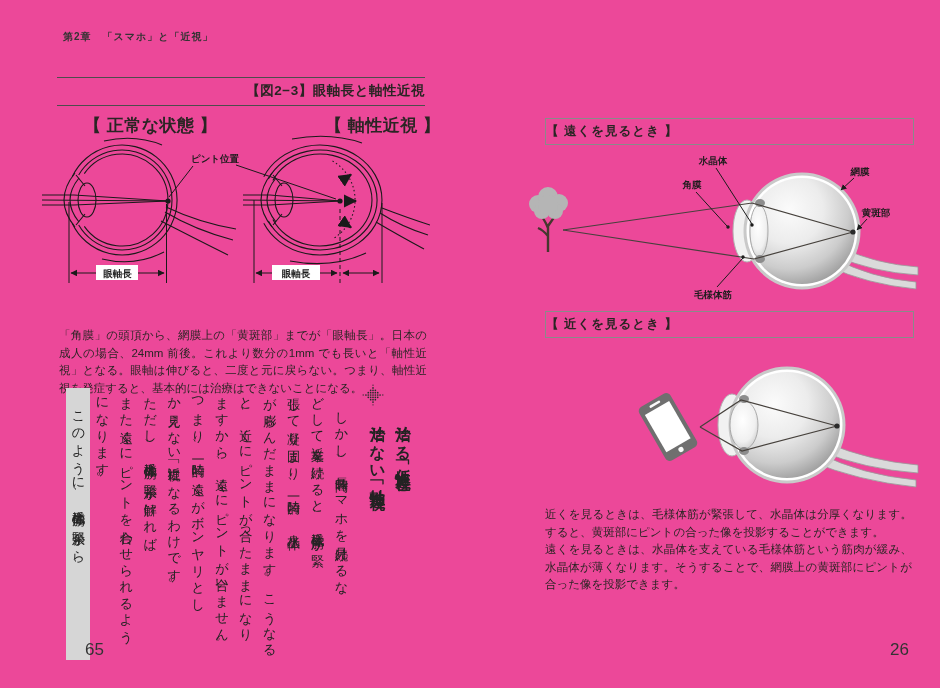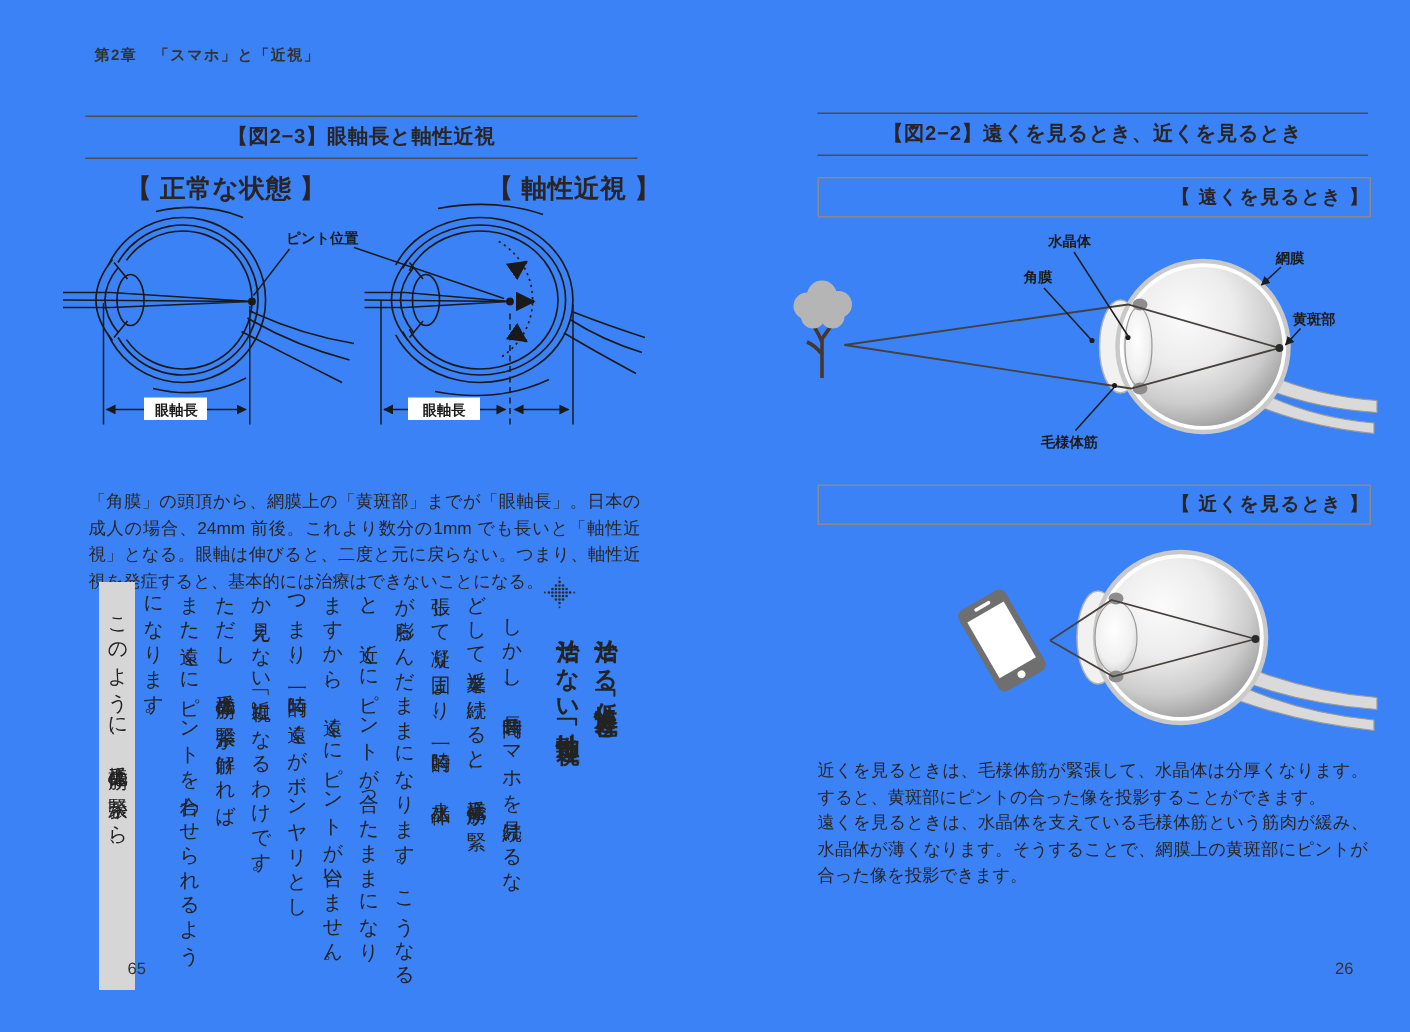--- a/index.html
+++ b/index.html
@@ -1,27 +1,27 @@
 <!DOCTYPE html>
 <html><head>
 <meta charset="utf-8">
 <style>
   html,body{margin:0;padding:0;background:#ffffff;}
-  #page{position:relative;width:940px;height:688px;background:#3b82f6;overflow:hidden;
+  #page{position:relative;width:940px;height:688px;background:#ec4899;overflow:hidden;
         font-family:"Liberation Sans",sans-serif;color:#2a2524;}
   .abs{position:absolute;}
   
   .fig-title{border-top:1px solid #4d4d4d;border-bottom:1px solid #4d4d4d;
-             text-align:center;font-weight:700;font-size:13.5px;padding:4px 0 5px 0;
+             text-align:right;font-weight:700;font-size:13.5px;padding:4px 0 5px 0;
              letter-spacing:0.5px;}
   .sub-label{font-weight:700;font-size:17px;letter-spacing:0.5px;}
-  .boxed-label{border:1px solid #8a8a8a;text-align:right;font-weight:700;
+  .boxed-label{border:1px solid #8a8a8a;text-align:left;font-weight:700;
                font-size:12.5px;line-height:25px;height:25px;letter-spacing:1px;}
   .caption{font-size:11.5px;line-height:17.6px;text-align:justify;color:#2a2524;}
-  .pagenum{font-size:11px;color:#333;padding-left:24px;}
+  .pagenum{font-size:17px;color:#333;padding-left:24px;}
   .chap-header{font-size:10px;font-weight:600;letter-spacing:1px;color:#333;}
   
   .vblock{position:absolute;left:60px;top:388px;width:356px;height:272px;
           writing-mode:vertical-rl;-webkit-writing-mode:vertical-rl;color:#232323;}
   .vhead{font-weight:700;font-size:15.5px;line-height:25.5px;padding-top:25px;letter-spacing:2px;}
   .vhead2{margin-left:12px;}
   .vcol{font-family:"Liberation Serif",serif;font-size:13.2px;line-height:23.9px;letter-spacing:1.4px;}
   .vcol-hl{background:#d6d6d6;}
   svg text{font-family:"Liberation Sans",sans-serif;fill:#1c1c1c;}
   .dlabel{font-size:9.5px;font-weight:700;}
@@ -162,21 +162,20 @@
     <div class="vcol">つまり、一時的に遠くがボンヤリとし</div>
     <div class="vcol">か見えない「近視」になるわけです。</div>
     <div class="vcol">ただし、毛様体筋の緊張が解ければ、</div>
     <div class="vcol">また遠くにピントを合わせられるよう</div>
     <div class="vcol">になります。</div>
     <div class="vcol vcol-hl">　このように、毛様体筋の緊張から、</div>
   </div>
 
   <div class="abs pagenum" style="left:61px;top:640px;">65</div>
 
-  <div class="abs fig-title" style="left:545px;top:75px;width:367px;">【図2−2】遠くを見るとき、近くを見るとき</div>
 
   <div class="abs boxed-label" style="left:545px;top:118px;width:367px;">【 遠くを見るとき 】</div>
 
   <svg class="abs" style="left:520px;top:146px;" width="400" height="172" viewBox="0 0 400 172">
     <defs>
       <radialGradient id="sg1" cx="38%" cy="30%" r="80%">
         <stop offset="0%" stop-color="#fbfbfb"></stop>
           <stop offset="40%" stop-color="#ececec"></stop>
         <stop offset="70%" stop-color="#cccccc"></stop>
           <stop offset="100%" stop-color="#8f8f8f"></stop>
@@ -231,21 +230,21 @@
     <circle cx="232" cy="79" r="1.7" fill="#1c1c1c"></circle>
     <circle cx="208" cy="81" r="1.7" fill="#1c1c1c"></circle>
     <circle cx="223" cy="111" r="1.7" fill="#1c1c1c"></circle>
     <text x="193" y="18" text-anchor="middle" class="dlabel">水晶体</text>
     <text x="172" y="42" text-anchor="middle" class="dlabel">角膜</text>
     <text x="340" y="29" text-anchor="middle" class="dlabel">網膜</text>
     <text x="356" y="70" text-anchor="middle" class="dlabel">黄斑部</text>
     <text x="193" y="152" text-anchor="middle" class="dlabel">毛様体筋</text>
   </svg>
 
-  <div class="abs boxed-label" style="left:545px;top:323px;width:367px;">【 近くを見るとき 】</div>
+  <div class="abs boxed-label" style="left:545px;top:311px;width:367px;">【 近くを見るとき 】</div>
 
   <svg class="abs" style="left:540px;top:353px;" width="380" height="150" viewBox="0 0 380 150">
     <defs>
       <radialGradient id="sg2" cx="38%" cy="30%" r="80%">
         <stop offset="0%" stop-color="#fbfbfb"></stop>
           <stop offset="40%" stop-color="#ececec"></stop>
         <stop offset="70%" stop-color="#cccccc"></stop>
           <stop offset="100%" stop-color="#8f8f8f"></stop>
       </radialGradient>
       <radialGradient id="lg2" cx="45%" cy="40%" r="75%">

